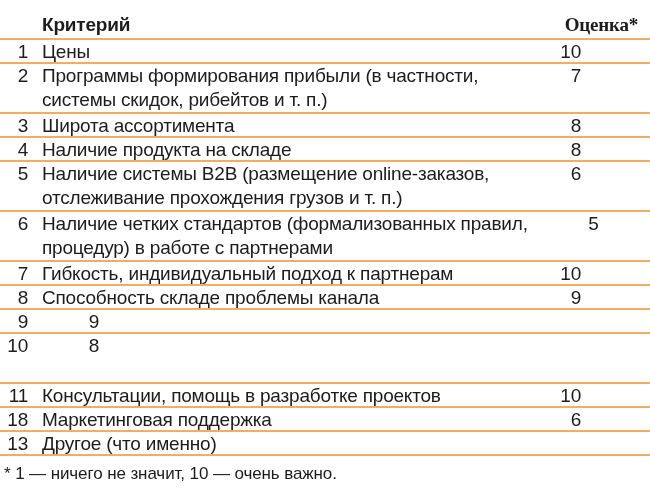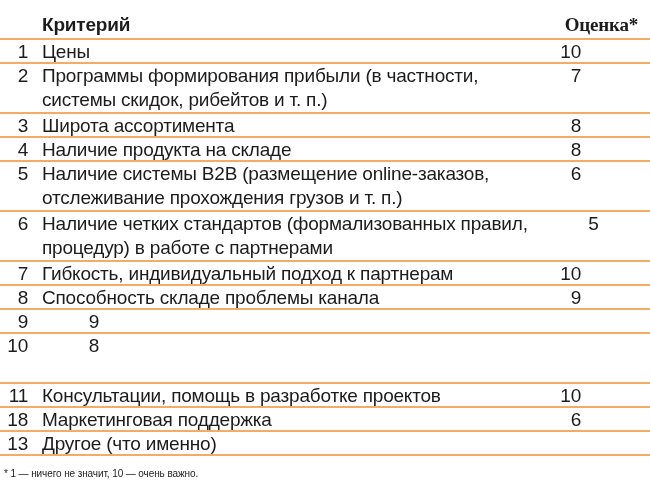--- a/index.html
+++ b/index.html
@@ -38,21 +38,21 @@
   .score {
     width: 140px; flex: none;
     text-align: right;
     padding-right: 69px;
     box-sizing: border-box;
     line-height: 24px;
   }
   .thead .score { padding-right: 12px; font-family: Liberation Serif, serif; }
   .footnote {
     padding: 9px 0 0 4px;
-    font-size: 10px;
+    font-size: 17px;
     letter-spacing: -0.1px;
     line-height: 18px;
   }
 </style>
 </head>
 <body>
 
 <div class="page">
 
   <div class="row thead">

